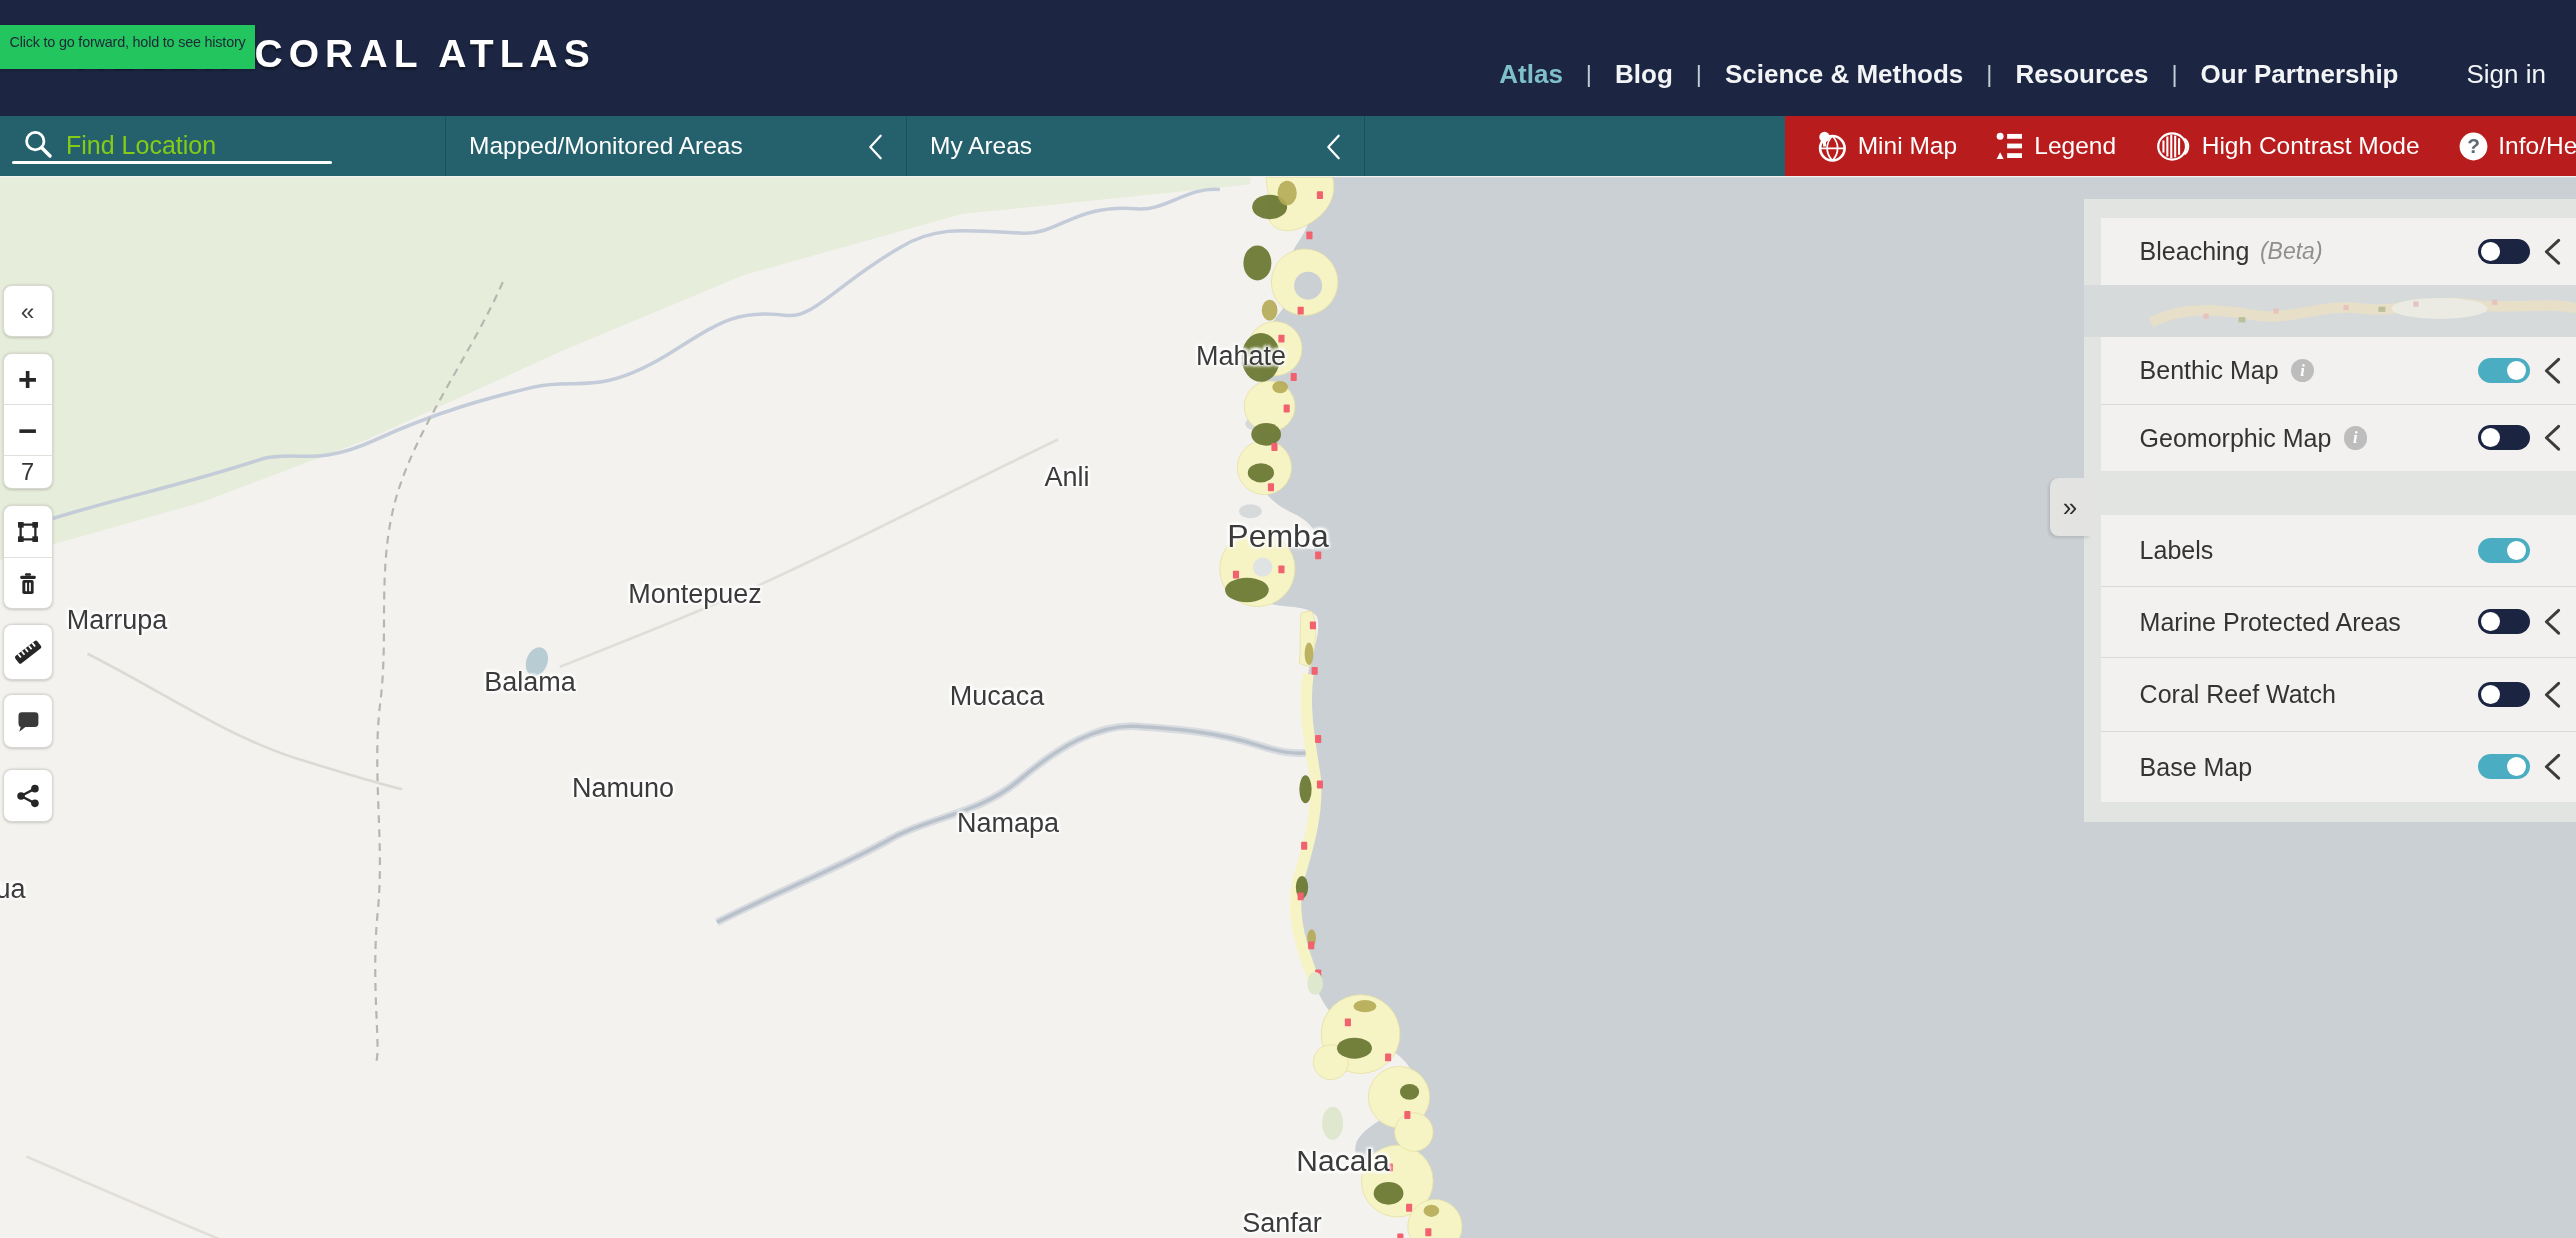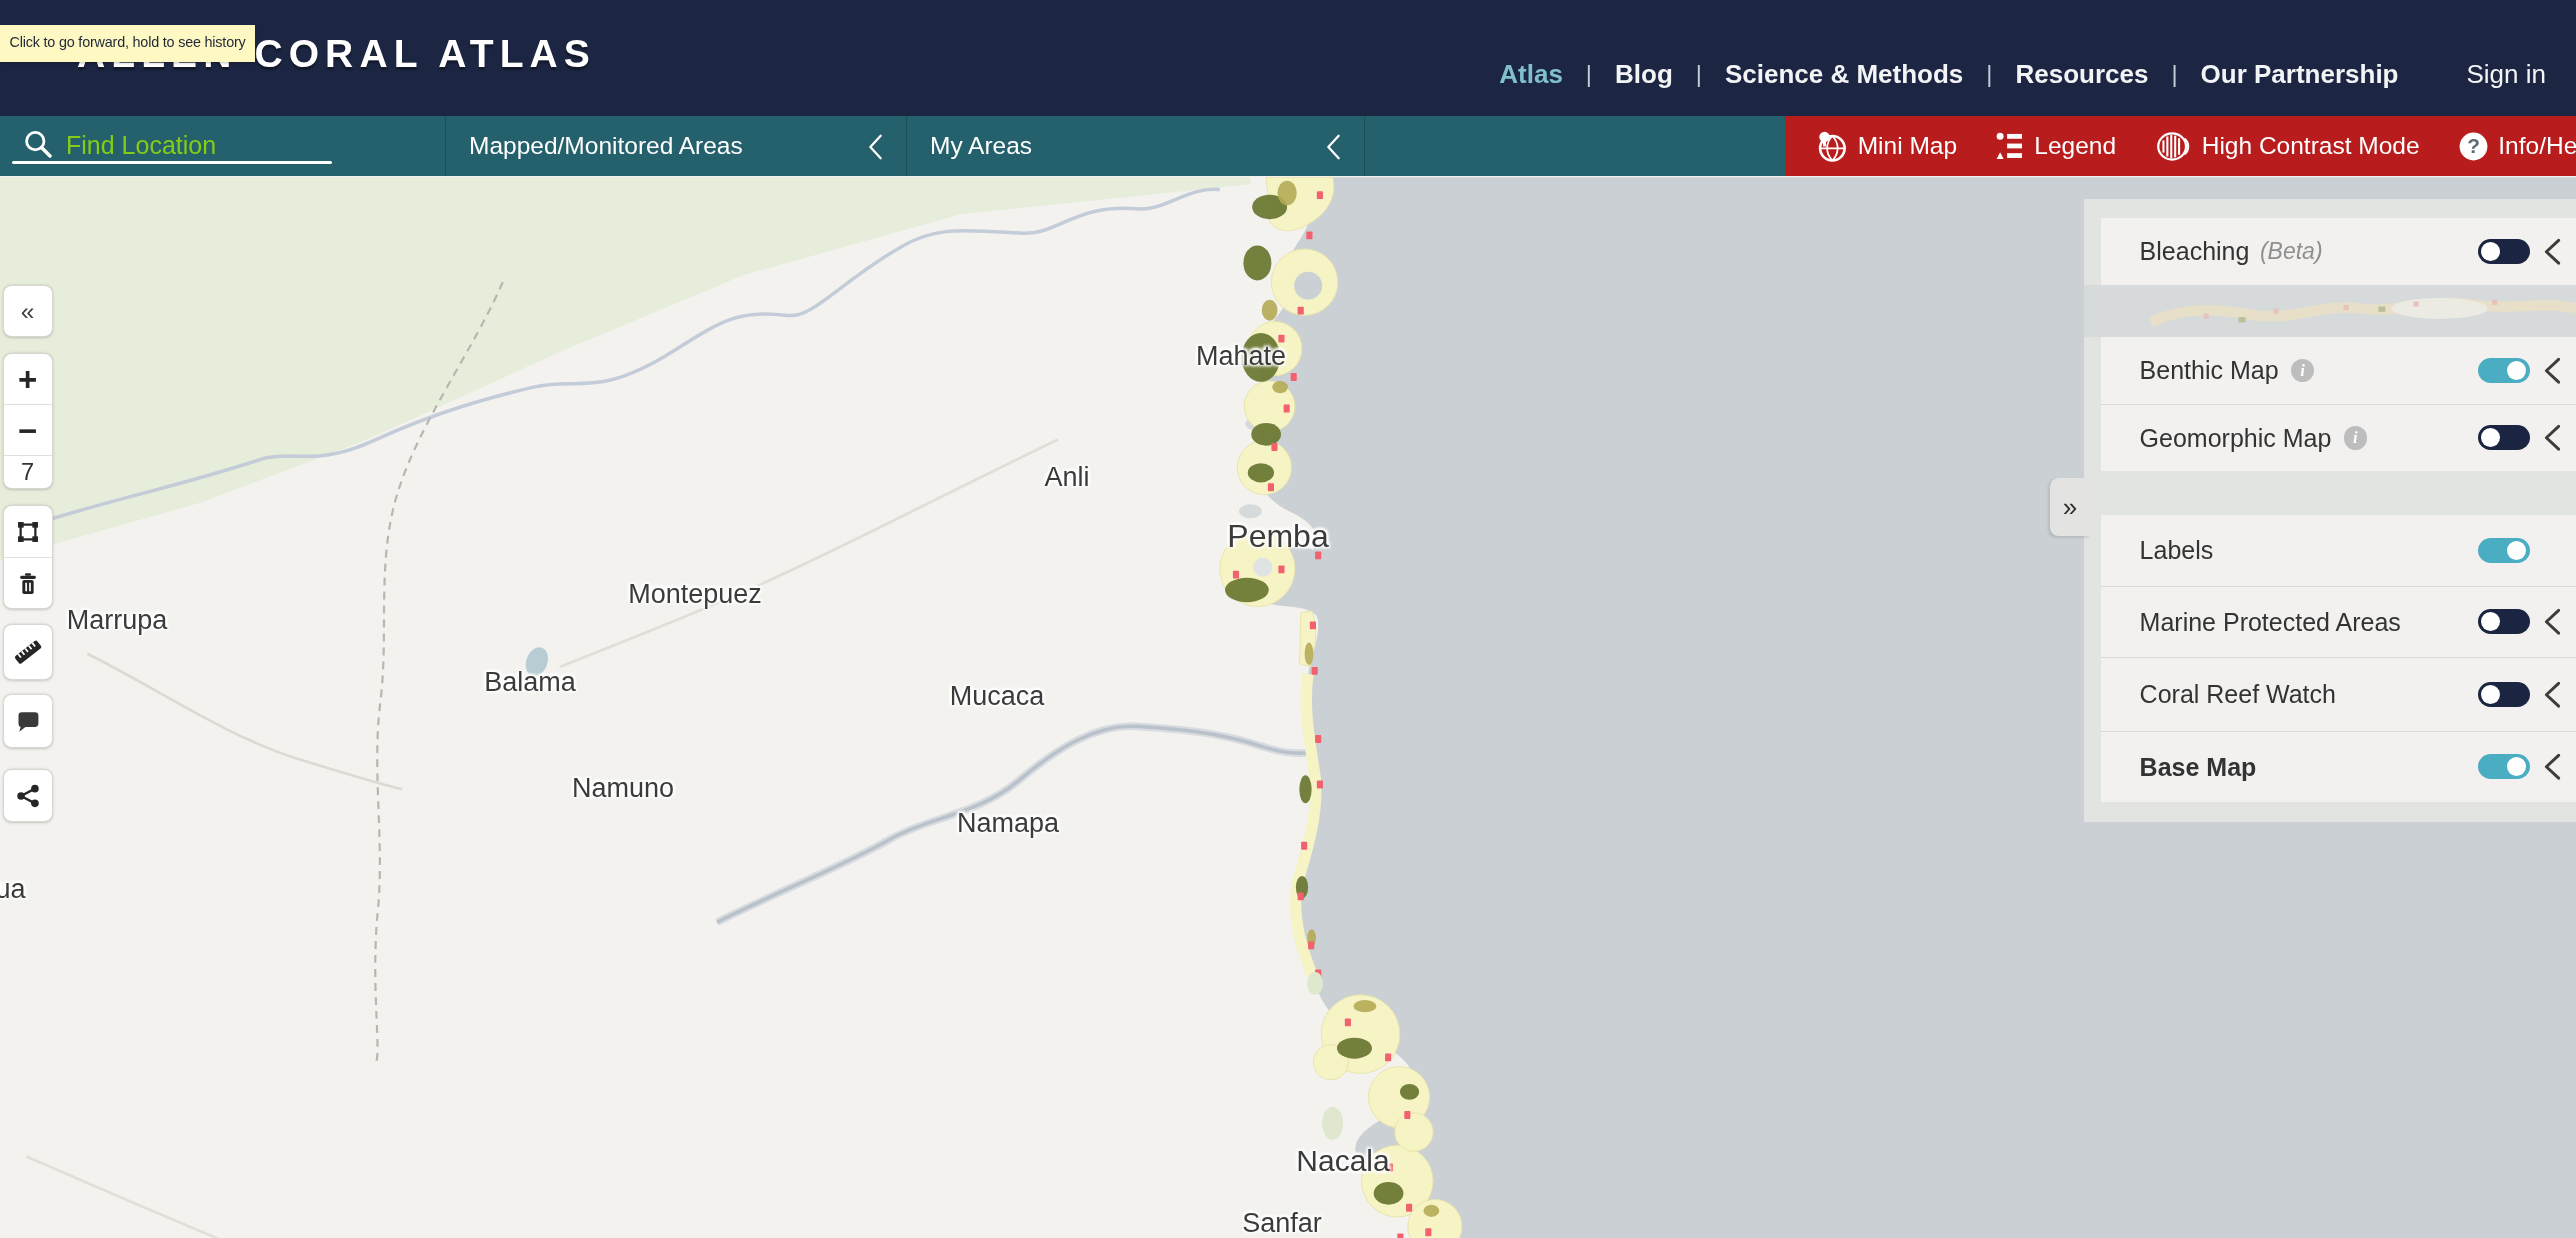--- a/index.html
+++ b/index.html
@@ -7,21 +7,21 @@
        font-family:"Liberation Sans",sans-serif;background:#f3f2ef;}
   
   .header{position:absolute;left:0;top:0;width:2576px;height:116px;background:#1c2642;z-index:10;}
   .logo{position:absolute;left:77px;top:31.5px;color:#ffffff;font-size:39px;font-weight:700;
         letter-spacing:6.1px;white-space:nowrap;text-shadow:0 2.6px 1.7px rgba(0,0,0,.35);}
   .nav{position:absolute;right:30px;top:0;height:148px;display:flex;align-items:center;gap:23px;}
   .nav a{color:#f2f4f6;font-size:26px;font-weight:700;text-decoration:none;white-space:nowrap;cursor:pointer;}
   .nav a.active{color:#7fc0cb;}
   .nav .sep{color:#c6ccd6;font-size:23.6px;font-weight:400;}
   .nav a.signin{font-weight:400;margin-left:45px;}
-  .tooltip{position:absolute;left:0;top:25px;height:37px;line-height:34px;background:#fef9c3;
+  .tooltip{position:absolute;left:0;top:25px;height:44px;line-height:34px;background:#22c55e;
            color:#1f2737;font-size:14.4px;letter-spacing:-0.2px;padding:0 9.6px;white-space:nowrap;
            z-index:12;box-shadow:0 0.9px 2.6px rgba(0,0,0,.25);}
   
   .toolbar{position:absolute;left:0;top:116px;width:2576px;height:60px;background:#25616c;z-index:10;}
   .tsec{position:absolute;top:0;height:60px;border-right:1.7px solid #1d4f59;}
   .search{left:0;width:445px;cursor:text;}
   .search svg{position:absolute;left:23px;top:13px;}
   .search .ph{position:absolute;left:66px;top:15px;color:#84cc16;font-size:25px;text-align:right;}
   .search .uline{position:absolute;left:12.2px;top:45px;width:320px;height:2.6px;background:#fff;border-radius:1.7px;}
   .mapped{left:447px;width:459px;cursor:pointer;}
@@ -430,21 +430,21 @@
     </div>
     <div class="row" style="height:73px;">
       <span class="rlabel">Coral Reef Watch</span>
       <span class="toggle off">
           <span class="knob"></span>
         </span>
       <svg class="rowchev" width="23" height="31.5" viewBox="0 0 26 36">
         <polyline points="20,5 6,18 20,31" fill="none" stroke="#3c3c3c" stroke-width="3.4" stroke-linecap="round" stroke-linejoin="round"></polyline>
       </svg>
     </div>
-    <div class="row" style="height:70px;font-weight:bold;">
+    <div class="row" style="height:70px;">
       <span class="rlabel">Base Map</span>
       <span class="toggle on">
           <span class="knob"></span>
         </span>
       <svg class="rowchev" width="23" height="31.5" viewBox="0 0 26 36">
         <polyline points="20,5 6,18 20,31" fill="none" stroke="#3c3c3c" stroke-width="3.4" stroke-linecap="round" stroke-linejoin="round"></polyline>
       </svg>
     </div>
   </div>
 

